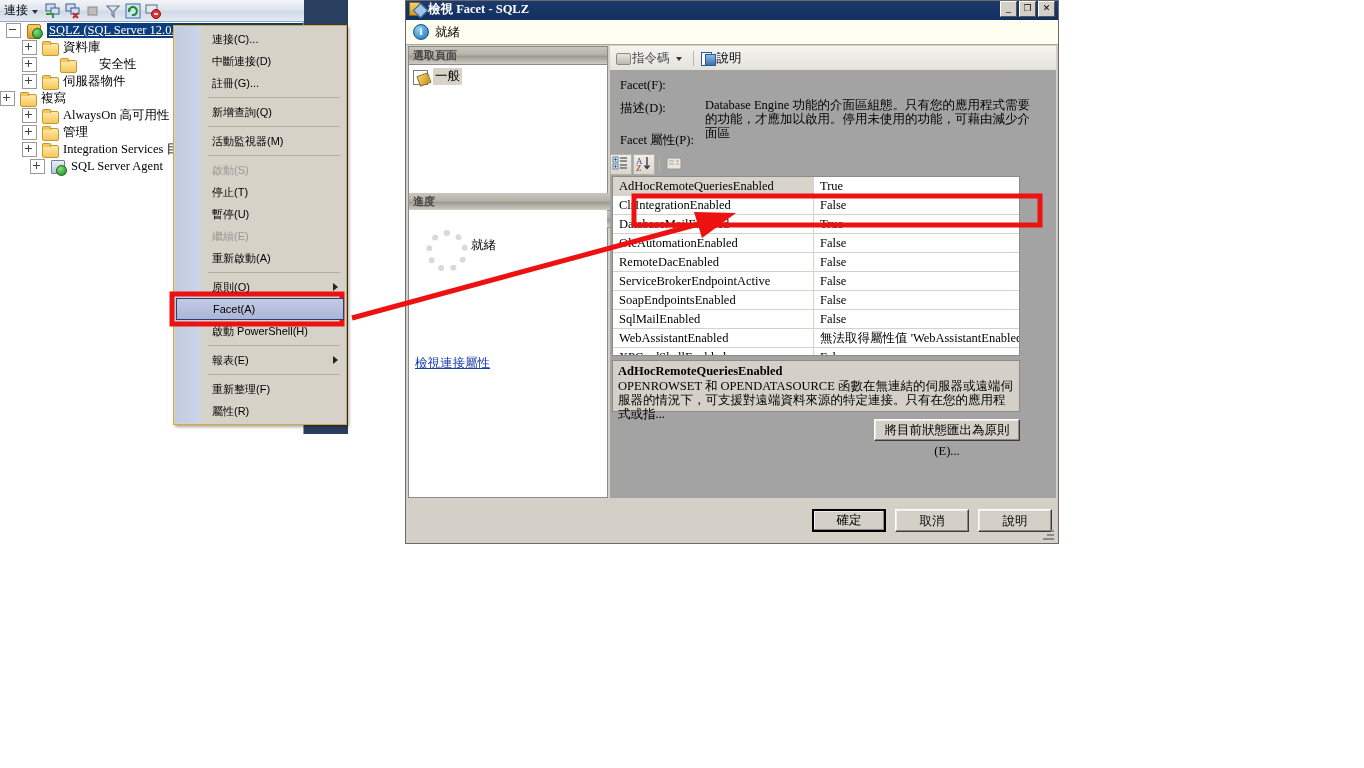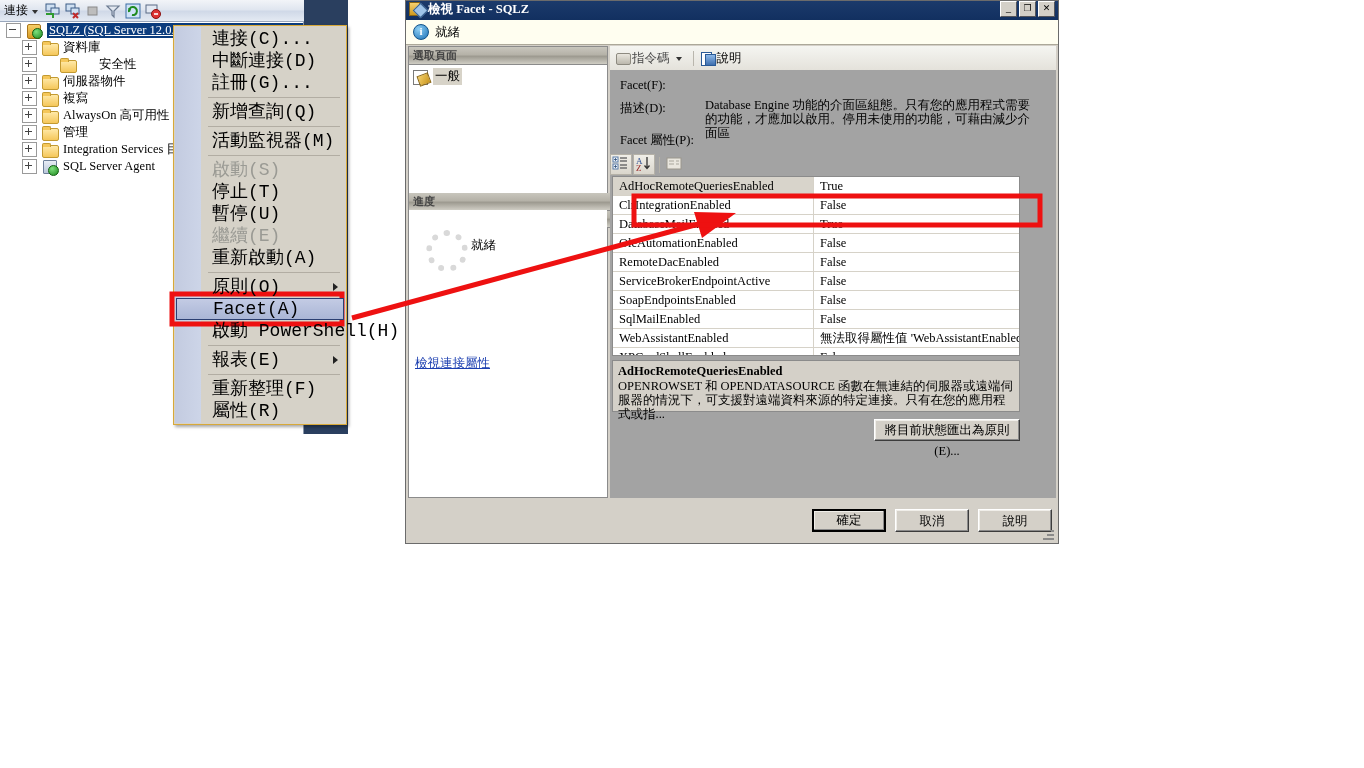--- a/index.html
+++ b/index.html
@@ -41,21 +41,21 @@
   .agent-ico::after{content:"";position:absolute;left:6px;top:6px;width:9px;height:9px;border-radius:50%;
       background:radial-gradient(circle at 35% 30%,#7ee07e,#1f8a1f);border:1px solid #0f5f0f;}
   .tnode.sel .lbl{background:#0b3c7d;color:#fff;text-decoration:underline;padding:0 2px;}
 
   
   #ctxmenu{left:173px;top:25px;width:174px;background:#d6d2c8;border:1px solid #d8a939;
       box-shadow:2px 2px 3px rgba(0,0,0,.35);padding:2px 0 2px 0;box-sizing:border-box;}
   #ctxmenu .gutter{position:absolute;left:1px;top:1px;bottom:1px;width:26px;
       background:linear-gradient(to right,#c3cbe0,#cdd5e8);}
   .mi{height:22px;line-height:22px;padding-left:38px;position:relative;z-index:2;
-      font-family:Liberation Mono, monospace;font-size:18px;color:#000;white-space:nowrap;}
+      font-family:Liberation Sans, sans-serif;font-size:11px;color:#000;white-space:nowrap;}
   .mi.disabled{color:#9a9a94;}
   .mi .arrow{position:absolute;right:8px;top:7px;width:0;height:0;
       border-top:4px solid transparent;border-bottom:4px solid transparent;border-left:5px solid #222;}
   .msep{height:1px;background:#b2ada3;margin:3px 6px 3px 34px;position:relative;z-index:2;}
   .mi.sel{background:linear-gradient(to bottom,#c3cbe4,#aab6d6);border:1px solid #2b3f72;
       height:20px;line-height:20px;margin:0 2px;padding-left:36px;}
 
   
   #dlg{left:405px;top:0px;width:654px;height:544px;background:#d4d0c8;
       border:1px solid #6b6b6b;box-sizing:border-box;}
@@ -238,41 +238,41 @@
       <div class="tnode" style="padding-left: 22px; gap: 18px;">
         <span class="exp plus"></span>
         <span class="folder"></span>
         <span class="lbl">安全性</span>
       </div>
       <div class="tnode" style="padding-left: 22px;">
         <span class="exp plus"></span>
         <span class="folder"></span>
         <span class="lbl">伺服器物件</span>
       </div>
+      <div class="tnode" style="">
+        <span class="exp plus"></span>
+        <span class="folder"></span>
+        <span class="lbl">複寫</span>
+      </div>
       <div class="tnode" style="padding-left: 22px;">
         <span class="exp plus"></span>
         <span class="folder"></span>
-        <span class="lbl">複寫</span>
+        <span class="lbl">AlwaysOn 高可用性</span>
       </div>
       <div class="tnode" style="padding-left: 22px;">
         <span class="exp plus"></span>
         <span class="folder"></span>
-        <span class="lbl">AlwaysOn 高可用性</span>
+        <span class="lbl">管理</span>
       </div>
       <div class="tnode" style="padding-left: 22px;">
         <span class="exp plus"></span>
         <span class="folder"></span>
-        <span class="lbl">管理</span>
-      </div>
-      <div class="tnode" style="padding-left: 22px;">
-        <span class="exp plus"></span>
-        <span class="folder"></span>
         <span class="lbl">Integration Services 目錄</span>
       </div>
-      <div class="tnode" style="padding-left: 22px;">
+      <div class="tnode" style="padding-left: 22px; margin-left: 8px;">
         <span class="exp plus"></span>
         <span class="agent-ico"></span>
         <span class="lbl">SQL Server Agent</span>
       </div>
     </div>
 </div>
 
 <div class="abs" id="ctxmenu">
   <div class="gutter"></div>
 

